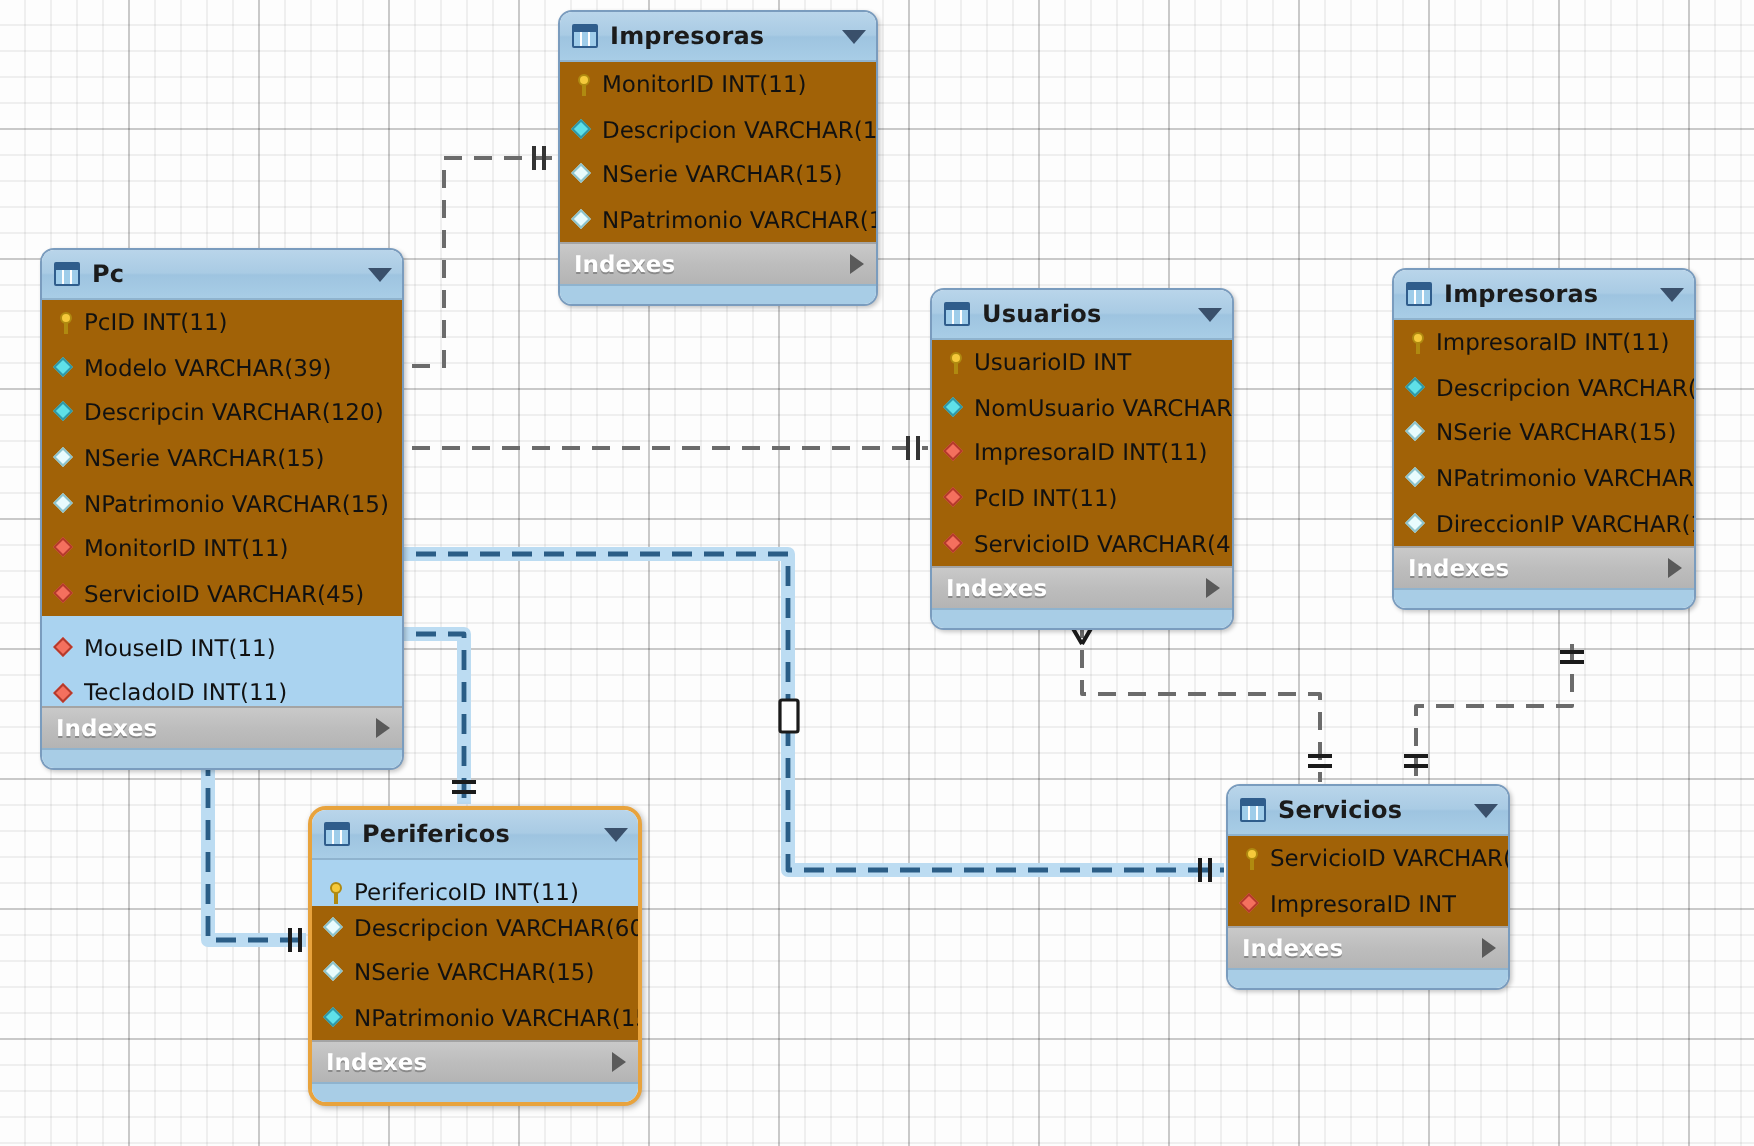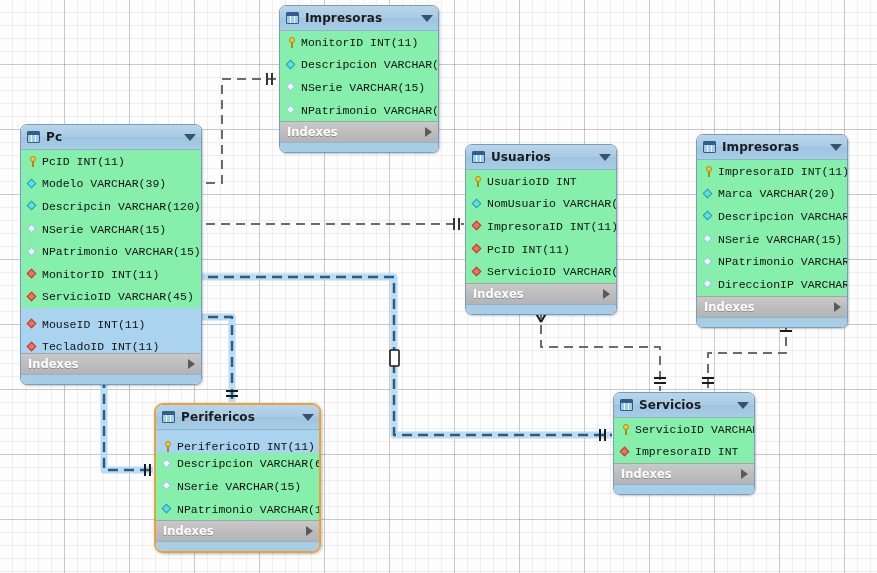--- a/index.html
+++ b/index.html
@@ -63,21 +63,21 @@
   }
   .tbl-title{
     font-size:12px;font-weight:bold;color:#1b1b1b;
     white-space:nowrap;letter-spacing:0.1px;
   }
   .tbl-caret{
     margin-left:auto;width:0;height:0;flex:0 0 auto;
     border-left:6px solid transparent;border-right:6px solid transparent;
     border-top:7px solid #3a506b;
   }
-  .cols{background:#86efac;font-family:Liberation Mono, monospace;}
+  .cols{background:#a16207;}
   .col{
     height:22.6px;display:flex;align-items:center;
     padding-left:5px;box-sizing:border-box;
     font-size:11.5px;color:#111111;white-space:nowrap;
   }
   .col.hl{background:#aad3f0;align-items:flex-end;}
   .cname{overflow:hidden;text-overflow:clip;}
 
   
   .g{width:13px;height:13px;margin-right:3px;flex:0 0 auto;position:relative;}
@@ -341,26 +341,20 @@
         </div>
         <div class="cols">
           <div class="col">
             <span class="g g-key"></span>
             <span class="cname">ImpresoraID INT(11)</span>
           </div>
           <div class="col">
             <span class="g g-cyan">
               <span class="dia"></span>
             </span>
-            <span class="cname">Marca VARCHAR(20)</span>
-          </div>
-          <div class="col">
-            <span class="g g-cyan">
-              <span class="dia"></span>
-            </span>
             <span class="cname">Descripcion VARCHAR(60)</span>
           </div>
           <div class="col">
             <span class="g g-hollow">
               <span class="dia"></span>
             </span>
             <span class="cname">NSerie VARCHAR(15)</span>
           </div>
           <div class="col">
             <span class="g g-hollow">

